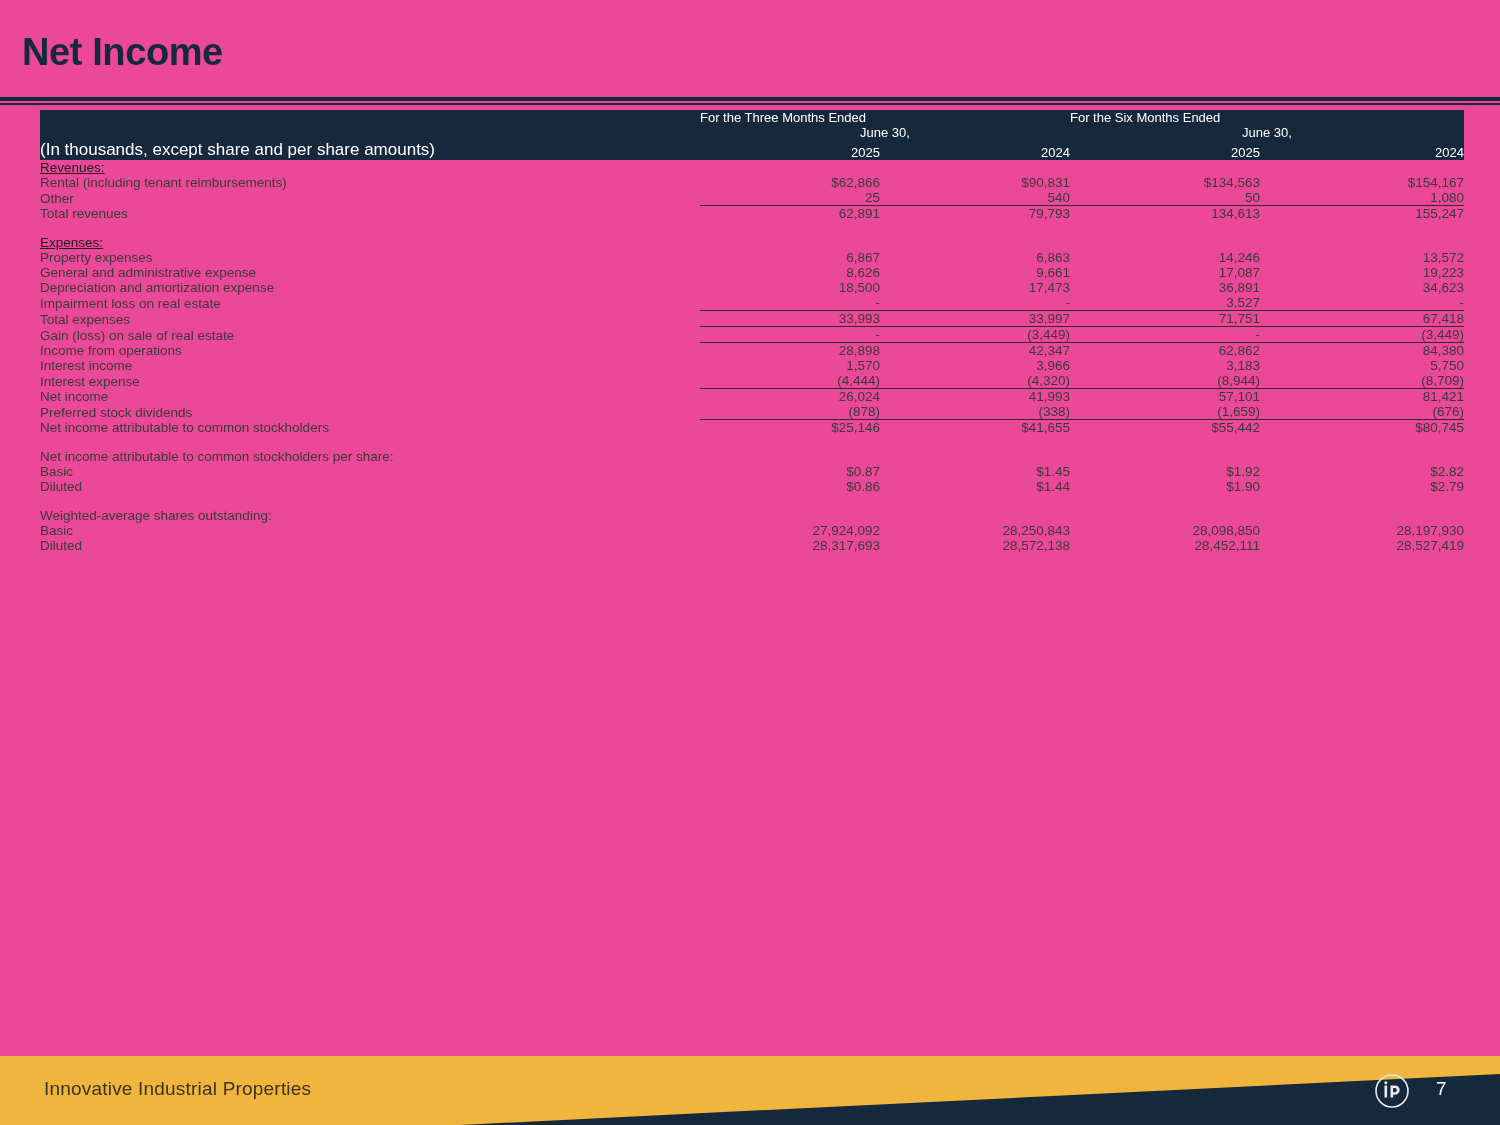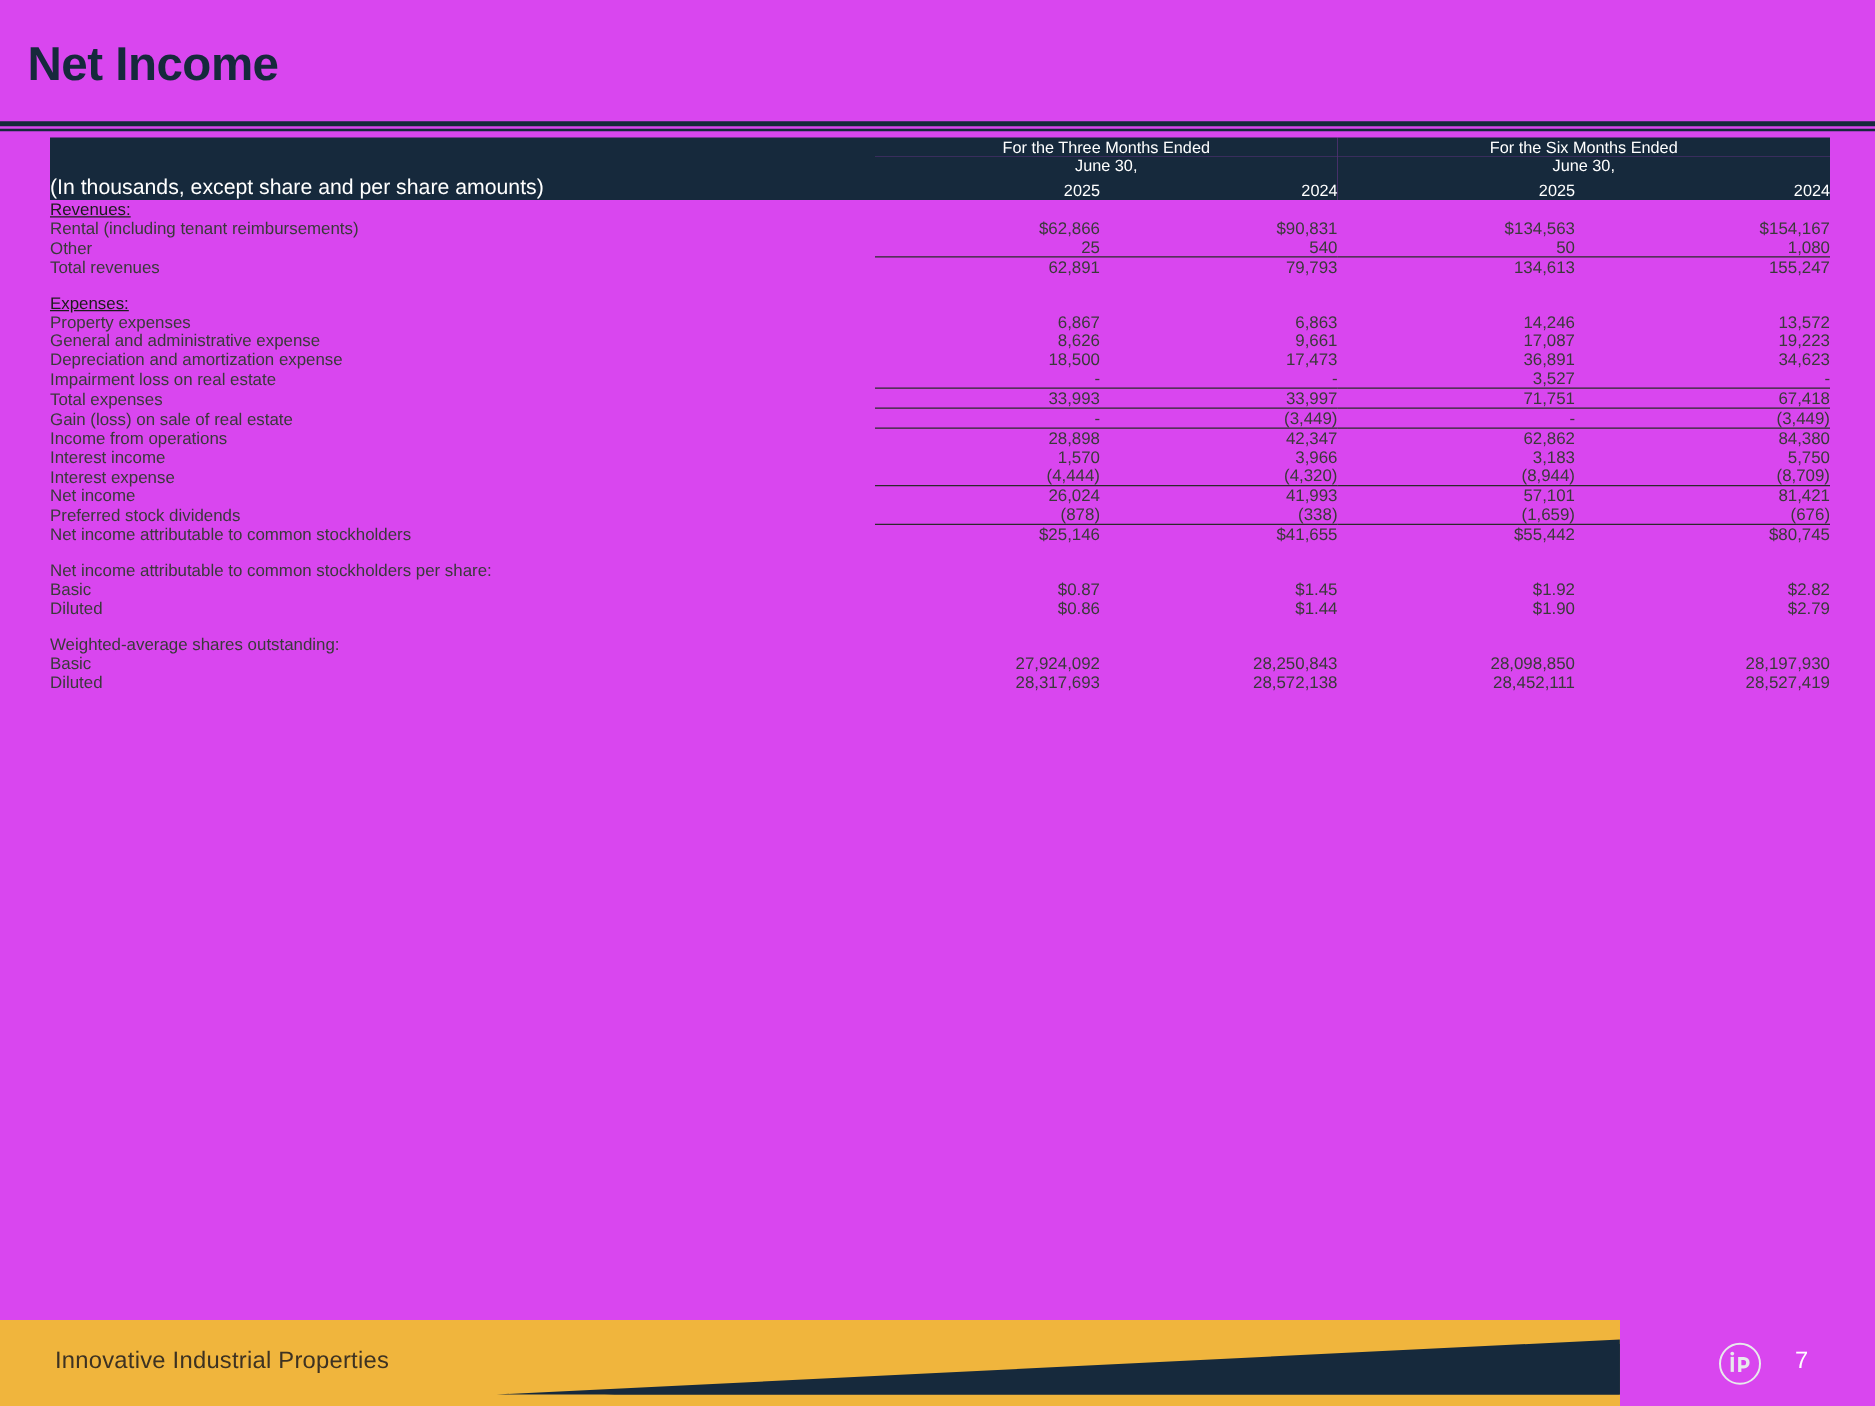--- a/index.html
+++ b/index.html
@@ -8,21 +8,21 @@
     background: #ffffff;
   }
   body {
     font-family: "Liberation Sans", sans-serif;
     -webkit-font-smoothing: antialiased;
   }
   #slide {
     position: relative;
     width: 1500px;
     height: 1125px;
-    background: #d946ef;
+    background: #ec4899;
     overflow: hidden;
   }
 
   
   #slide-title {
     position: absolute;
     left: 22px;
     top: 31px;
     font-size: 38px;
     font-weight: bold;
@@ -62,21 +62,21 @@
     vertical-align: bottom;
     font-weight: normal;
   }
 
   
   .hdr-band td {
     background: #16293c;
     color: #ffffff;
   }
   .hdr-group {
-    text-align: center;
+    text-align: left;
     font-size: 13px;
     font-weight: bold;
     padding-bottom: 2px;
     padding-top: 6px;
   }
   .hdr-sub {
     text-align: center;
     font-size: 13px;
     font-weight: bold;
     padding-bottom: 2px;
@@ -125,21 +125,21 @@
   }
   .rule-bottom { border-bottom: 1.5px solid #2b2b2b; }
 
   .spacer td { height: 14px; font-size: 0; line-height: 0; }
 
   
   #footer {
     position: absolute;
     left: 0;
     top: 1056px;
-    width: 1296px;
+    width: 1500px;
     height: 69px;
     overflow: hidden;
   }
   #footer-band {
     position: absolute;
     inset: 0;
     background: #f0b53d;
   }
   #footer-wedge {
     position: absolute;

